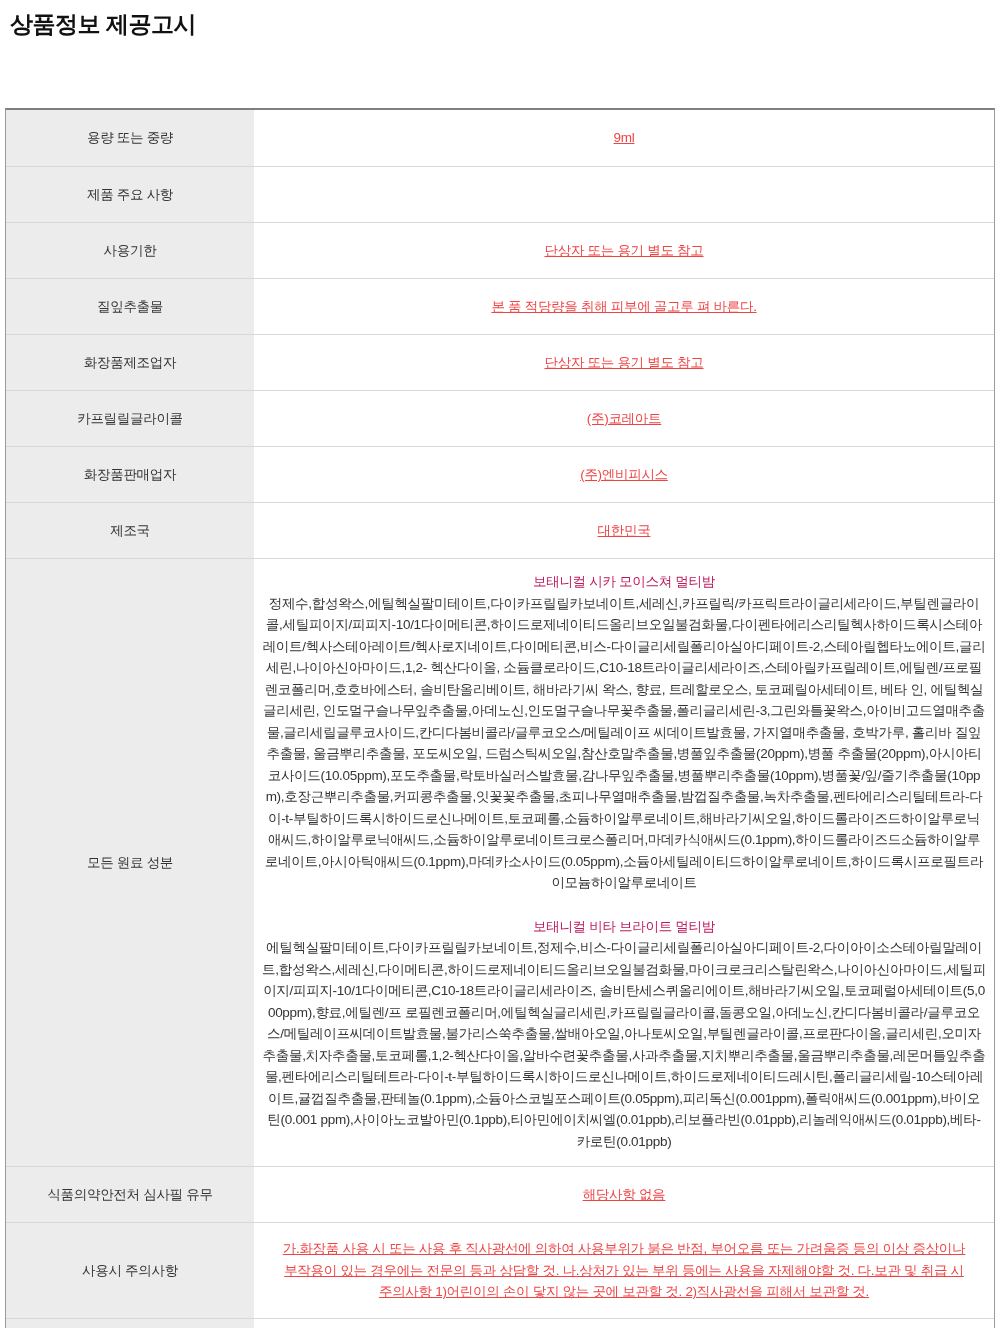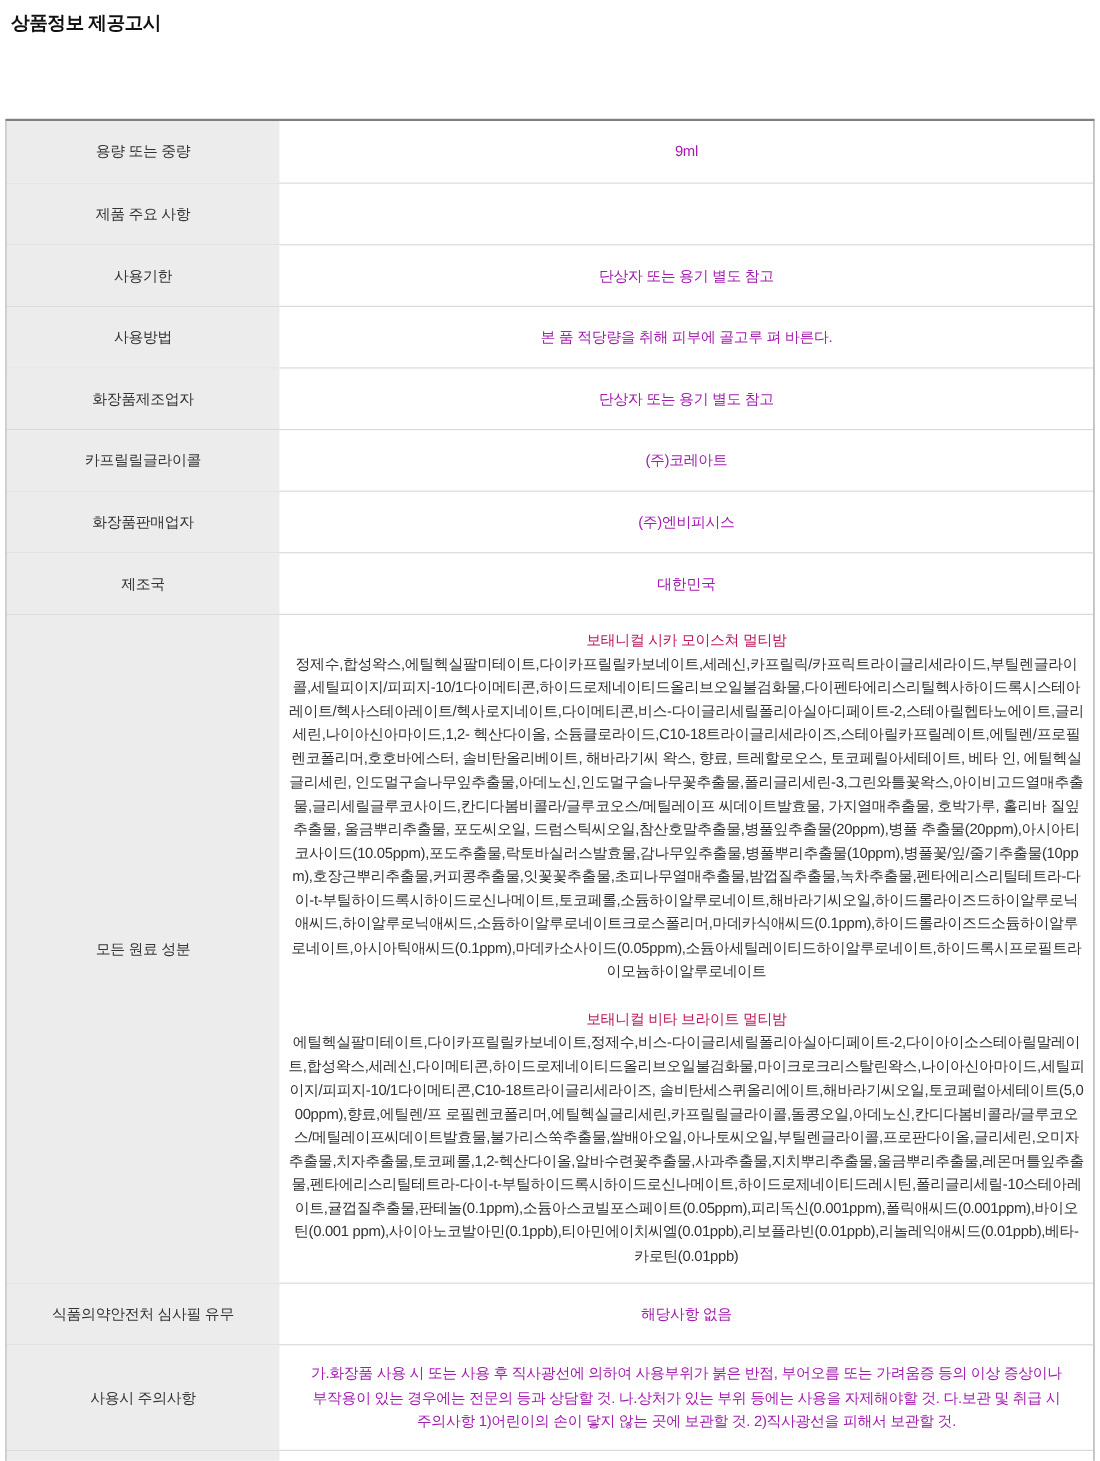--- a/index.html
+++ b/index.html
@@ -11,21 +11,21 @@
   body {
     width: 1000px;
     height: 1328px;
     position: relative;
     overflow: hidden;
   }
   .page-title {
     position: absolute;
     left: 10px;
     top: 9px;
-    font-size: 17px;
+    font-size: 23px;
     font-weight: 600;
     color: #111111;
     letter-spacing: -0.5px;
   }
   .info-table {
     position: absolute;
     left: 5px;
     right: 5px;
     top: 108px;
     border-left: 1px solid #9a9a9a;
@@ -54,23 +54,24 @@
     padding: 4px 22px;
   }
   .value-cell {
     flex: 1 1 auto;
     display: flex;
     align-items: center;
     justify-content: center;
     text-align: center;
     font-size: 13.5px;
     line-height: 21.5px;
-    color: #a21caf;
+    color: #ef4444;
     letter-spacing: -0.3px;
     padding: 6px 14px;
+    text-decoration: underline;
   }
   .h55  { min-height: 56px; }
   .h95  { min-height: 96px; }
   .h57  { min-height: 58px; }
   .ingredients-cell {
     flex: 1 1 auto;
     font-size: 13.5px;
     line-height: 21.5px;
     color: #333333;
     letter-spacing: -0.3px;
@@ -106,21 +107,21 @@
   <div class="t-row h55">
     <div class="label-cell">제품 주요 사항</div>
   </div>
 
   <div class="t-row h55">
     <div class="label-cell">사용기한</div>
     <div class="value-cell">단상자 또는 용기 별도 참고</div>
   </div>
 
   <div class="t-row h55">
-    <div class="label-cell">사용방법</div>
+    <div class="label-cell">질잎추출물</div>
     <div class="value-cell">본 품 적당량을 취해 피부에 골고루 펴 바른다.</div>
   </div>
 
   <div class="t-row h55">
     <div class="label-cell">화장품제조업자</div>
     <div class="value-cell">단상자 또는 용기 별도 참고</div>
   </div>
 
   <div class="t-row h55">
     <div class="label-cell">카프릴릴글라이콜</div>

